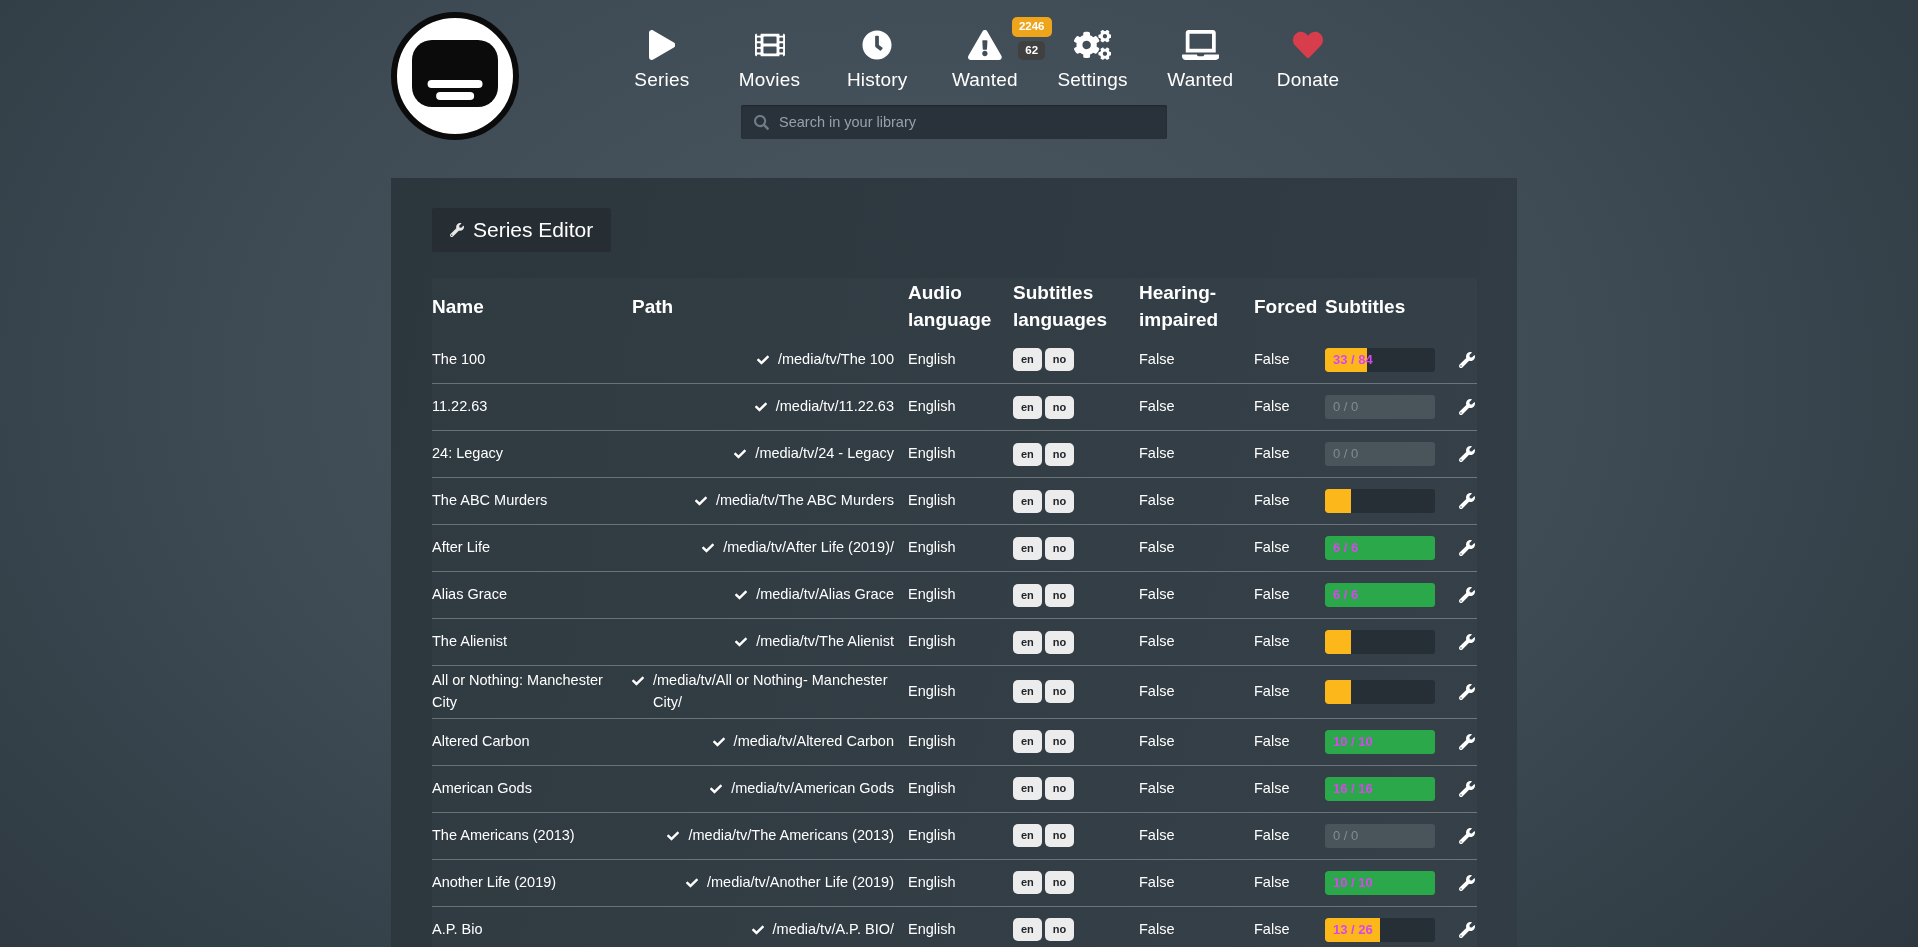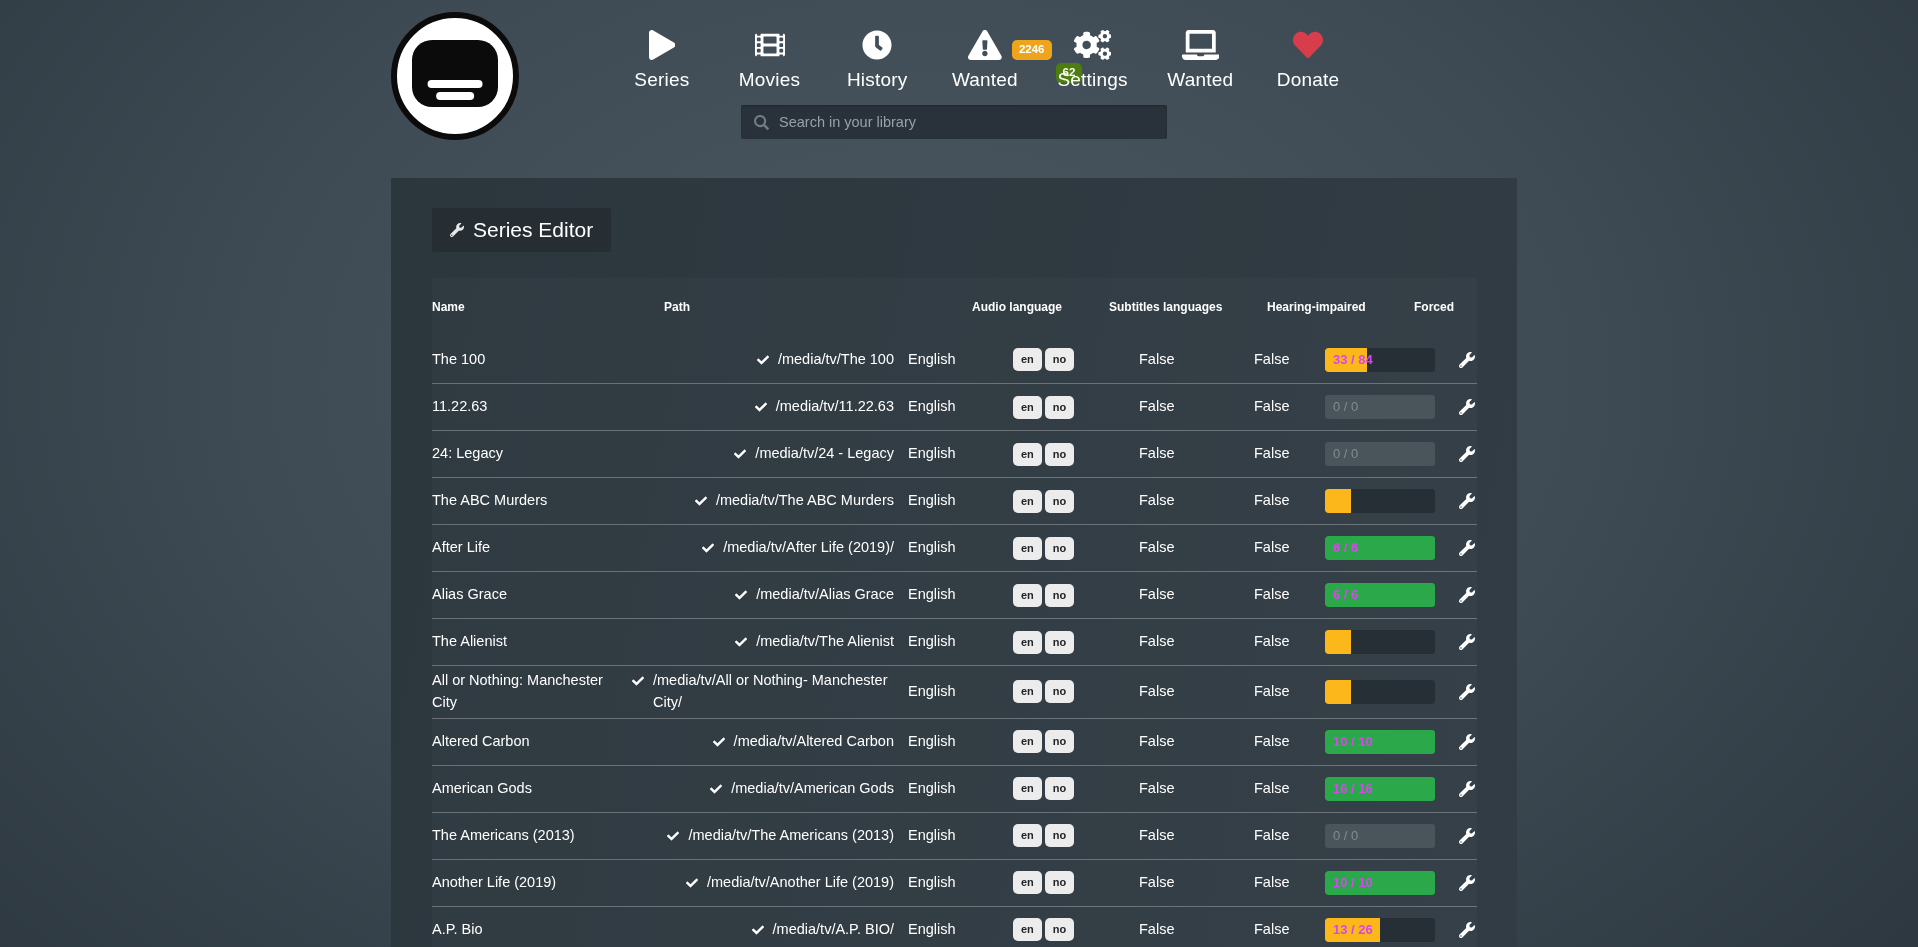--- a/index.html
+++ b/index.html
@@ -33,25 +33,25 @@
     position: relative; width: 107.7px;
     display: flex; flex-direction: column; align-items: center;
     cursor: pointer; color: #fff;
   }
   .nav-icon-box { height: 38px; display: flex; align-items: center; justify-content: center; }
   .nav-icon-box svg { fill: #fff; height: 30px; }
   .nav-item .heart svg { fill: #d83d4b; }
   .nav-label { margin-top: 5px; font-size: 19px; letter-spacing: .2px; }
   .nav-badges {
     position: absolute; left: calc(50% + 27px); top: -9px;
-    display: flex; flex-direction: row; align-items: center; gap: 4px;
+    display: flex; flex-direction: column; align-items: center; gap: 4px;
   }
   .nav-badge { font-size: 11.5px; font-weight: bold; color: #fff; padding: 4px 7px; border-radius: 5px; line-height: 1; white-space: nowrap; }
   .nav-badge.warn { background: #eea41b; }
-  .nav-badge.ok   { background: #4d7c0f; margin-top: 46px; }
+  .nav-badge.ok   { background: #404040; }
 
   
   .searchbar {
     position: absolute; left: 741px; top: 105px;
     width: 426px; height: 34px; background: #29323a;
     display: flex; align-items: center; border-radius: 2px;
     box-shadow: 0 1px 2px rgba(0,0,0,.25) inset;
   }
   .searchbar svg { fill: #717b82; height: 15px; margin: 0 10px 0 13px; flex: 0 0 auto; }
   .searchbar input {
@@ -76,21 +76,21 @@
   }
   .series-editor svg { fill: #e8e8e8; height: 14px; }
 
   
   .table { width: 1045px; margin: 26px 40px 0 41px; background: rgba(255,255,255,0.025); }
   .thead, .trow {
     display: grid;
     grid-template-columns: 200px 276px 105px 126px 115px 63px 137px 23px;
     align-items: center;
   }
-  .thead { min-height: 58px; font-weight: bold; font-size: 12px; line-height: 1.4; gap: 32px; }
+  .thead { min-height: 58px; font-weight: bold; font-size: 19px; line-height: 1.4; }
   .thead .cell { padding-right: 12px; }
   .trow { min-height: 47px; padding: 4px 0; font-size: 14.5px; line-height: 1.5; }
   .trow + .trow { border-top: 1px solid rgba(255,255,255,0.28); }
   .cell.name { padding-right: 14px; cursor: pointer; }
   .cell.path { display: flex; align-items: flex-start; gap: 9px; padding-right: 14px; justify-content: flex-end; }
   .cell.path svg { fill: #fff; height: 12px; flex: 0 0 auto; margin-top: 5px; }
   .lang-badge {
     display: inline-block; background: #ececec; color: #20262b;
     font-size: 11px; font-weight: bold; padding: 6px 8px; border-radius: 5px;
     margin-right: 3px; line-height: 1;

